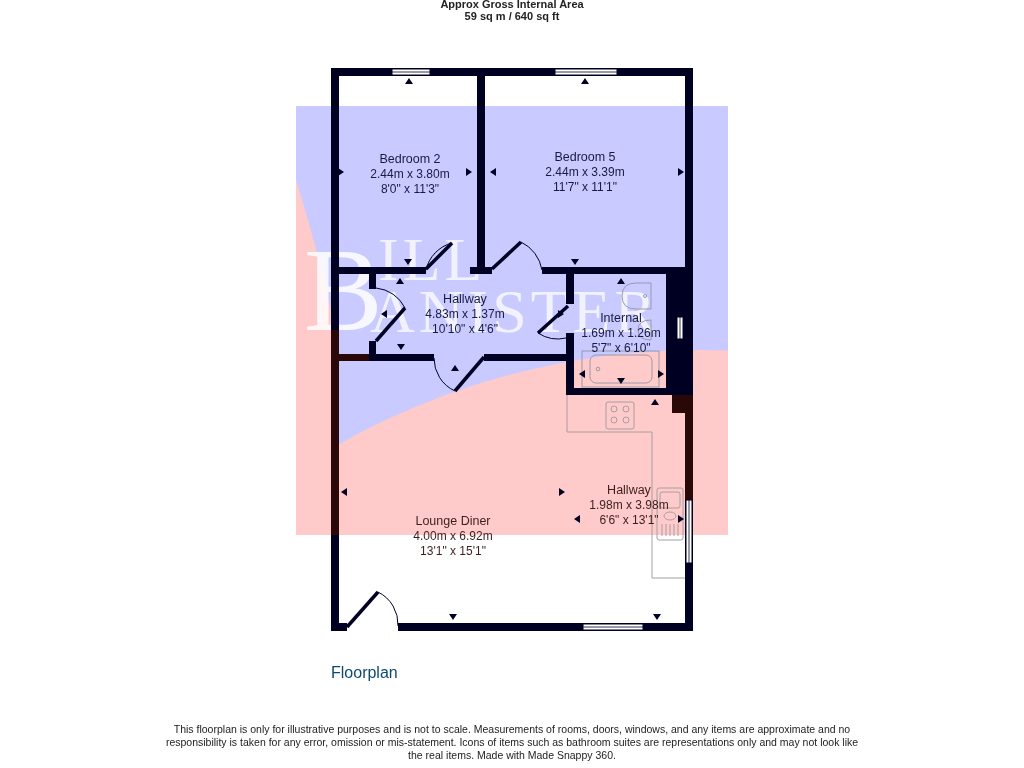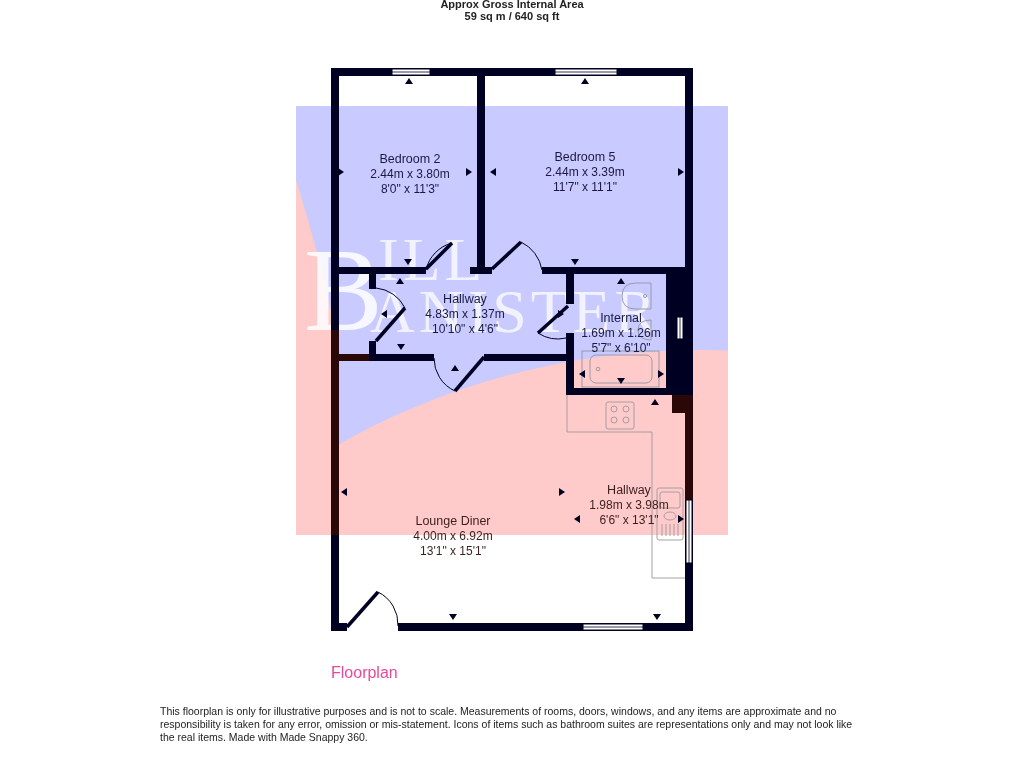--- a/index.html
+++ b/index.html
@@ -3,22 +3,22 @@
 <meta charset="utf-8">
 <style>
   html, body { margin:0; padding:0; background:#ffffff; }
   body { width:1024px; height:768px; position:relative; overflow:hidden; font-family:"Liberation Sans", sans-serif; color:#222; }
   .header { position:absolute; left:0; top:-2px; width:1024px; text-align:center; font-weight:bold; font-size:11px; line-height:12px; color:#222; }
   .header div { display:block; }
   #plan { position:absolute; left:0; top:0; width:1024px; height:768px; }
   .room-label { position:absolute; text-align:center; font-size:12px; line-height:15px; color:#1a1a40; transform:translateX(-50%); white-space:nowrap; }
   .room-label .name { font-weight:normal; font-size:12.5px; }
   .room-label.warm { color:#3a1f1f; }
-  .floor-label { position:absolute; left:331px; top:664px; font-size:16px; color:#ec4899; }
-  .disclaimer { position:absolute; left:160px; width:704px; top:705px; text-align:left; font-size:10.5px; line-height:13px; color:#222; }
+  .floor-label { position:absolute; left:331px; top:664px; font-size:16px; color:#0c4a6e; }
+  .disclaimer { position:absolute; left:160px; width:704px; top:723px; text-align:center; font-size:10.5px; line-height:13px; color:#222; }
 </style>
 </head>
 <body>
 
 <div class="header">
   <div>Approx Gross Internal Area</div>
   <div>59 sq m / 640 sq ft</div>
 </div>
 
 <svg id="plan" viewBox="0 0 1024 768" xmlns="http://www.w3.org/2000/svg">

